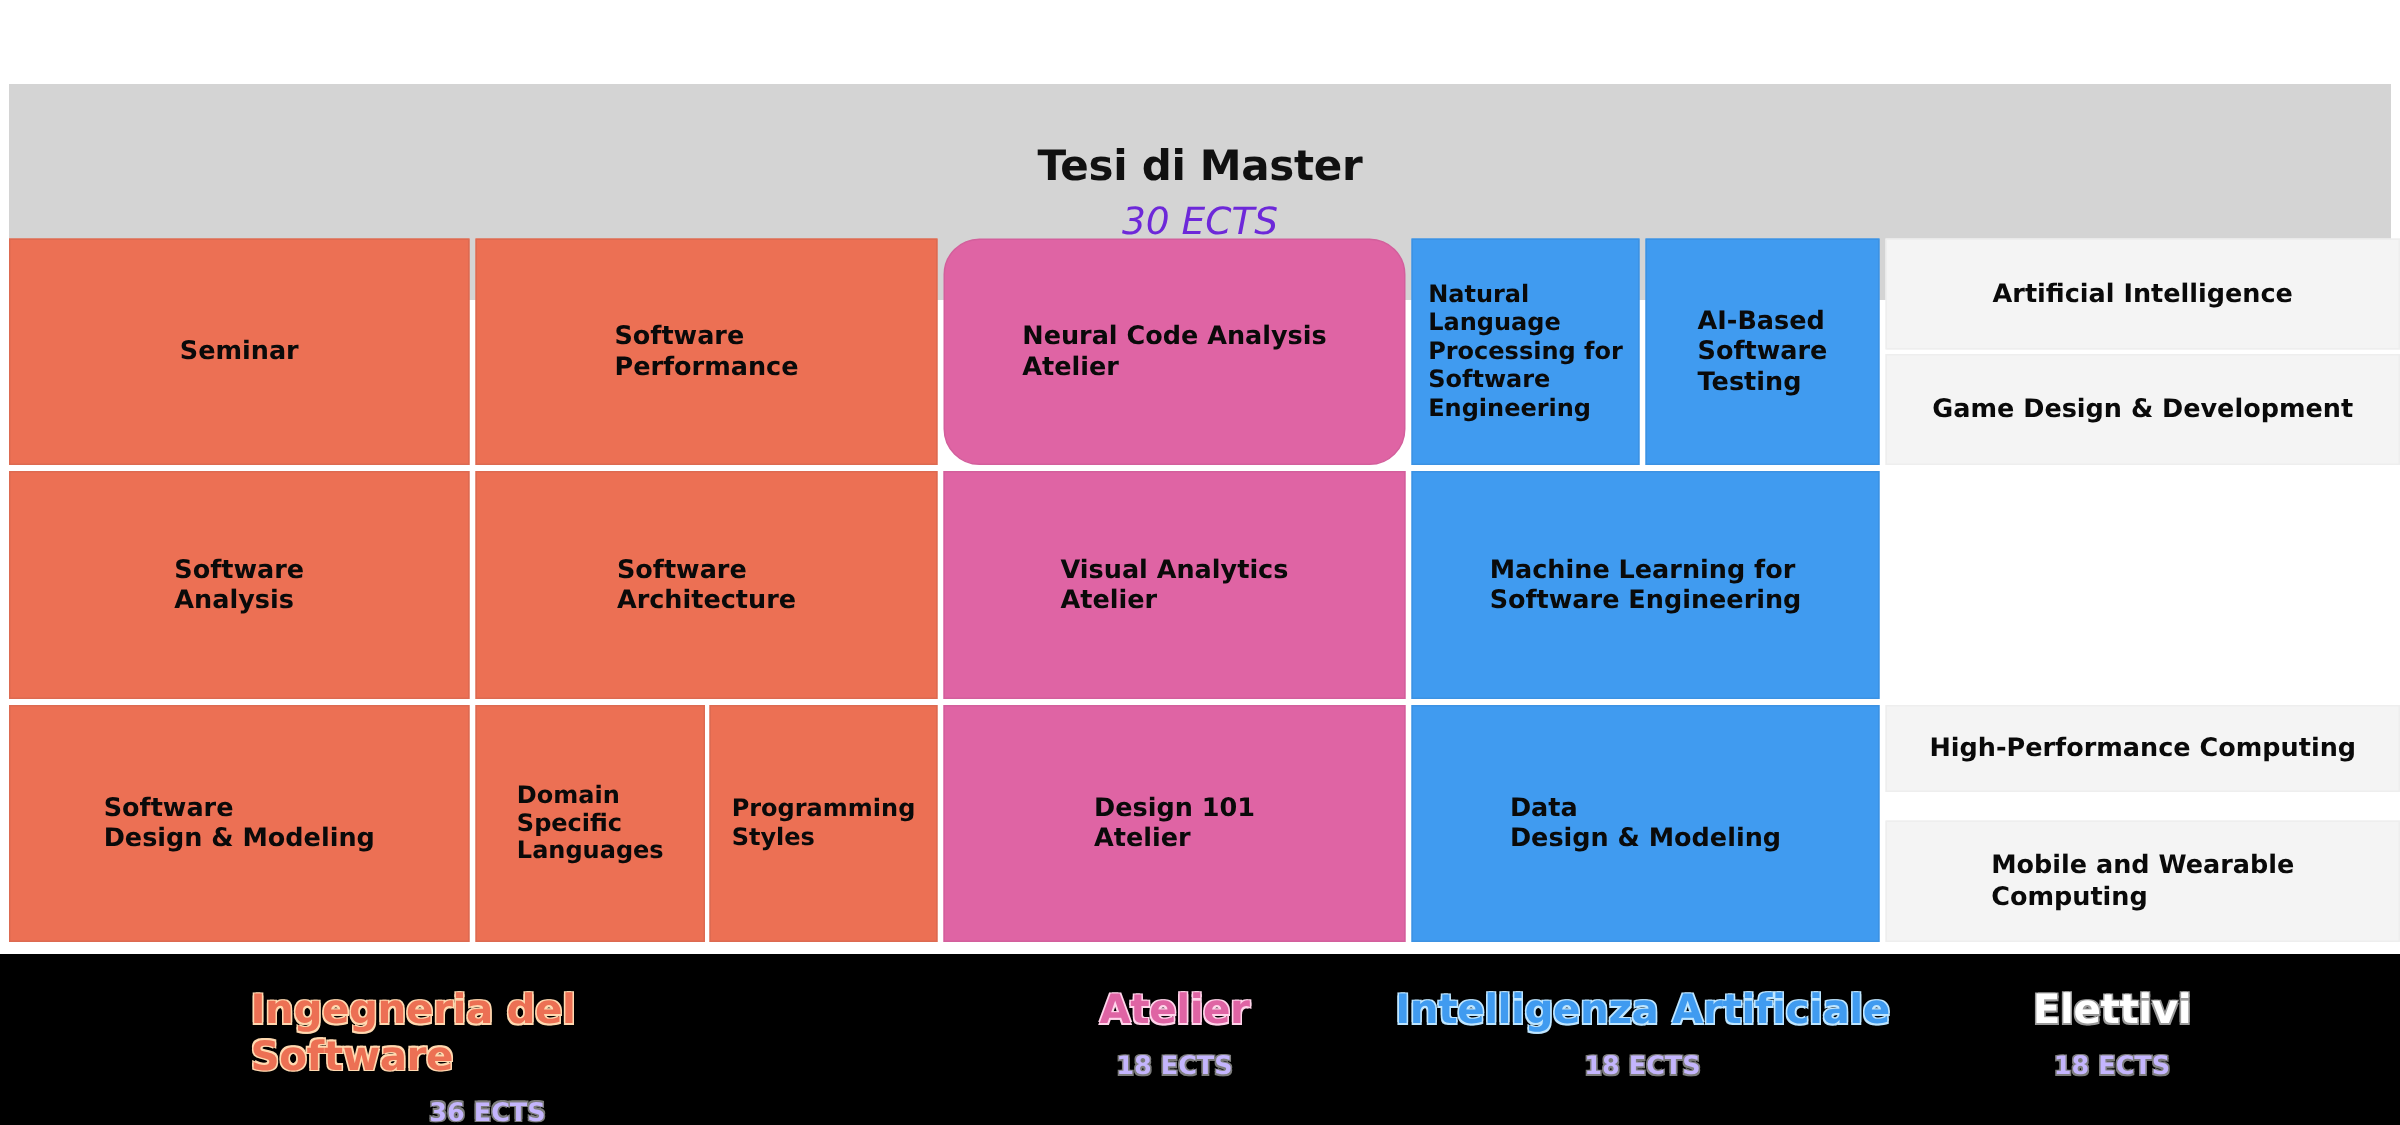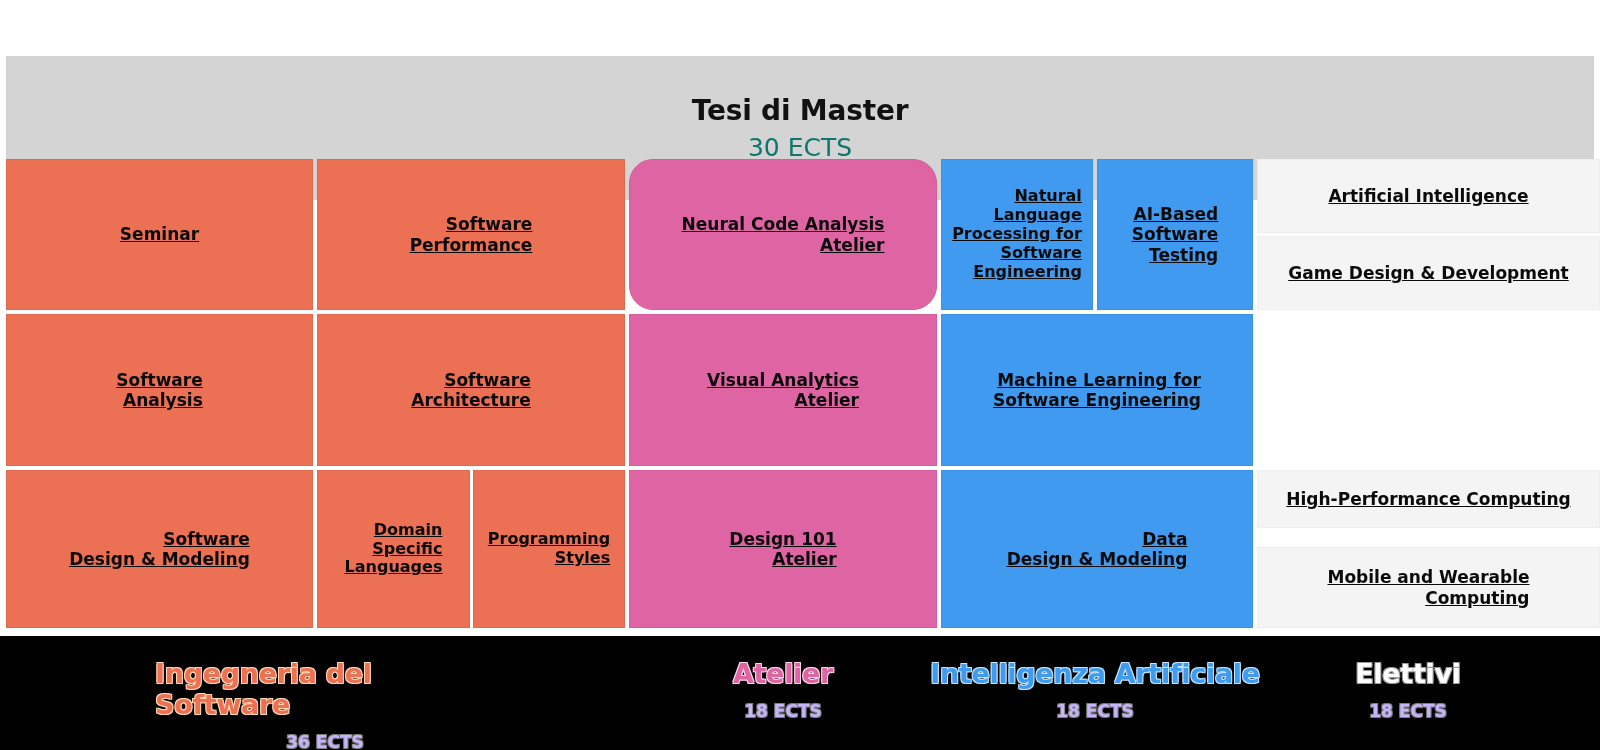--- a/index.html
+++ b/index.html
@@ -32,44 +32,44 @@
   }
   .thesis-title {
     font-size: 28px;
     font-weight: 700;
     color: #111111;
     letter-spacing: -0.2px;
   }
   .thesis-ects {
     font-size: 25px;
     font-weight: 400;
-    color: #0f766e;
+    color: #6d28d9;
+    font-style: italic;
   }
 
   
   .grid-area {
     position: absolute;
     left: 0; top: 157px;
     width: 1600px;
     height: 475px;
   }
 
   .course-block {
     position: absolute;
     display: flex;
     align-items: center;
     justify-content: center;
-    text-align: right;
+    text-align: left;
     padding: 4px 8px;
     font-weight: 700;
     color: #0a0a0a;
     line-height: 1.18;
     font-size: 17px;
     white-space: pre-line;
-    text-decoration: underline;
   }
 
   .cat-se      { background: #ec7054; border: 1px solid #dd6a51; }
   .cat-atelier { background: #df64a4; border: 1px solid #d35f9c; }
   .cat-ai      { background: #409bf0; border: 1px solid #3c92e3; }
   .cat-elective{ background: #f4f4f4; border: 1px solid #eeeeee; font-size: 17px; }
 
   .fs-small { font-size: 16px; }
 
   
@@ -151,21 +151,21 @@
 Design &amp; Modeling</div>
     <div class="course-block cat-elective" style="left:1257px;top:313px; width:343px; height:58px;">High-Performance Computing</div>
     <div class="course-block cat-elective" style="left:1257px;top:390px; width:343px; height:81px;">Mobile and Wearable
 Computing</div>
 
   </div>
 
   <div class="legend-bar">
 
     <div class="legend-item" style="left:155px; width:340px;">
-      <div class="legend-label" style="color:#ec7054; text-shadow:-1px -1px 0 #ffd9b0, 1px -1px 0 #ffd9b0, -1px 1px 0 #ffd9b0, 1px 1px 0 #ffd9b0;">Ingegneria del Software</div>
+      <div class="legend-label" style="color:#ec7054; text-shadow:-1px -1px 0 #ffd9b0, 1px -1px 0 #ffd9b0, -1px 1px 0 #ffd9b0, 1px 1px 0 #ffd9b0;margin-left:12px;">Ingegneria del Software</div>
       <div class="legend-ects">36 ECTS</div>
     </div>
 
     <div class="legend-item" style="left:643px; width:280px;">
       <div class="legend-label" style="color:#df64a4; text-shadow:-1px -1px 0 #ffd4ea, 1px -1px 0 #ffd4ea, -1px 1px 0 #ffd4ea, 1px 1px 0 #ffd4ea;">Atelier</div>
       <div class="legend-ects">18 ECTS</div>
     </div>
 
     <div class="legend-item" style="left:925px; width:340px;">
       <div class="legend-label" style="color:#409bf0; text-shadow:-1px -1px 0 #bfe6ff, 1px -1px 0 #bfe6ff, -1px 1px 0 #bfe6ff, 1px 1px 0 #bfe6ff;">Intelligenza Artificiale</div>

